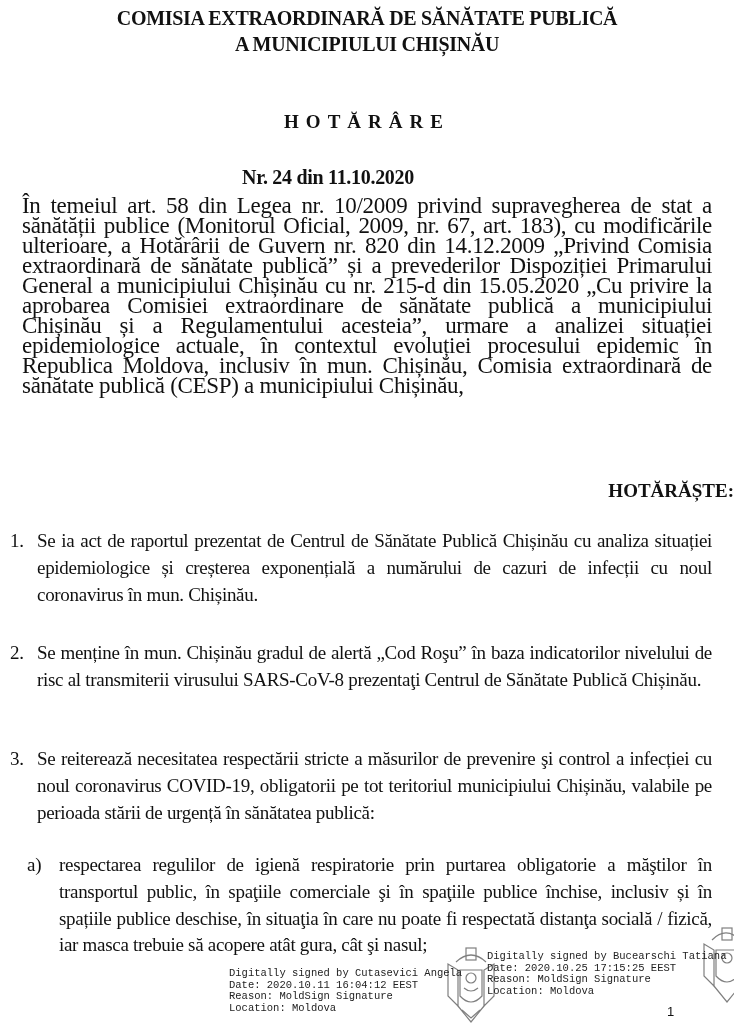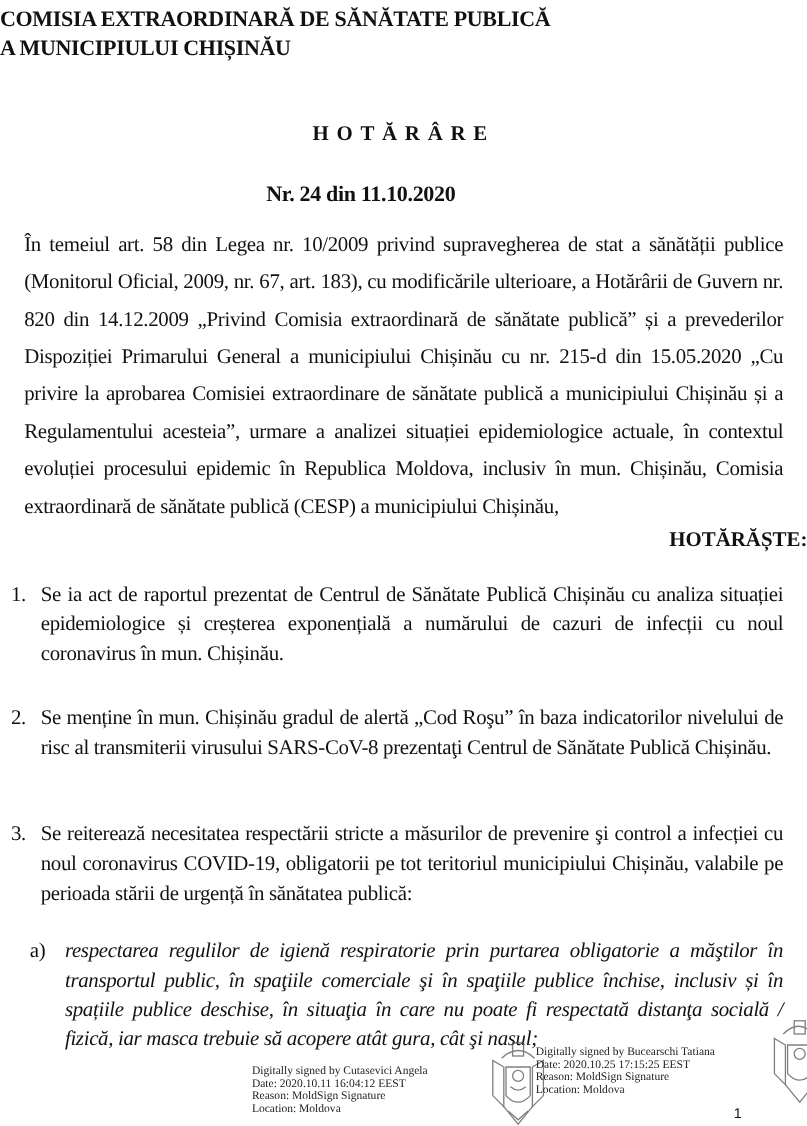--- a/index.html
+++ b/index.html
@@ -2,36 +2,36 @@
 <html><head>
 <meta charset="utf-8">
 <style>
   html, body { margin: 0; padding: 0; background: #ffffff; }
   body {
     width: 734px; height: 1024px; position: relative; overflow: hidden;
     font-family: "Liberation Serif", "DejaVu Serif", serif;
     color: #111111;
   }
   .hdr {
-    position: absolute; left: 0; width: 734px; text-align: left;
+    position: absolute; left: 0; width: 734px; text-align: center;
     font-weight: bold; font-size: 20px; line-height: 26px; letter-spacing: -0.3px;
   }
   .hdr1 { top: 5px; }
   .hdr2 { top: 31px; }
   .title {
     position: absolute; top: 111px; left: 0; width: 734px; text-align: center;
     font-weight: bold; font-size: 19px; letter-spacing: 7px;
   }
   .number {
     position: absolute; top: 166px; left: 0; width: 656px; text-align: center;
     font-weight: bold; font-size: 20px; letter-spacing: -0.3px;
   }
   .preamble {
-    position: absolute; top: 206px; left: 22px; width: 690px;
-    font-size: 19px; line-height: 34px; text-align: justify;
+    position: absolute; top: 196px; left: 22px; width: 690px;
+    font-size: 23px; line-height: 20px; text-align: justify;
     text-align-last: left; letter-spacing: -0.3px;
   }
   .decides {
     position: absolute; top: 480px; left: 0; width: 734px; text-align: right;
     font-weight: bold; font-size: 19px;
   }
   .item {
     position: absolute; left: 10px; width: 702px;
     font-size: 19px; line-height: 26.8px; letter-spacing: -0.3px;
   }
@@ -40,24 +40,24 @@
     margin-left: 27px; text-align: justify; text-align-last: left;
   }
   .item1 { top: 528px; }
   .item2 { top: 640px; }
   .item3 { top: 746px; }
   .sub {
     position: absolute; left: 27px; width: 685px; top: 852px;
     font-size: 19px; line-height: 26.8px; letter-spacing: -0.3px;
   }
   .sub .num { position: absolute; left: 0; top: 0; }
-  .sub .txt { margin-left: 32px; text-align: justify; text-align-last: left; font-style: italic; }
+  .sub .txt { margin-left: 32px; text-align: justify; text-align-last: left; }
   .sig {
     position: absolute; font-size: 10.5px; line-height: 11.5px;
-    font-family: Liberation Serif, serif; color: #222;
+    font-family: Liberation Mono, monospace; color: #222;
   }
   .sig1 { left: 229px; top: 968px; }
   .sig2 { left: 487px; top: 951px; }
   .sig div { white-space: nowrap; }
   .emblem { position: absolute; opacity: 0.75; }
   .emblem1 { left: 436px; top: 944px; width: 70px; height: 80px; }
   .emblem2 { left: 698px; top: 920px; width: 50px; height: 84px; }
   .pageno {
     position: absolute; left: 667px; top: 1004px;
     font-family: "Liberation Sans", "DejaVu Sans", sans-serif; font-size: 13px;

